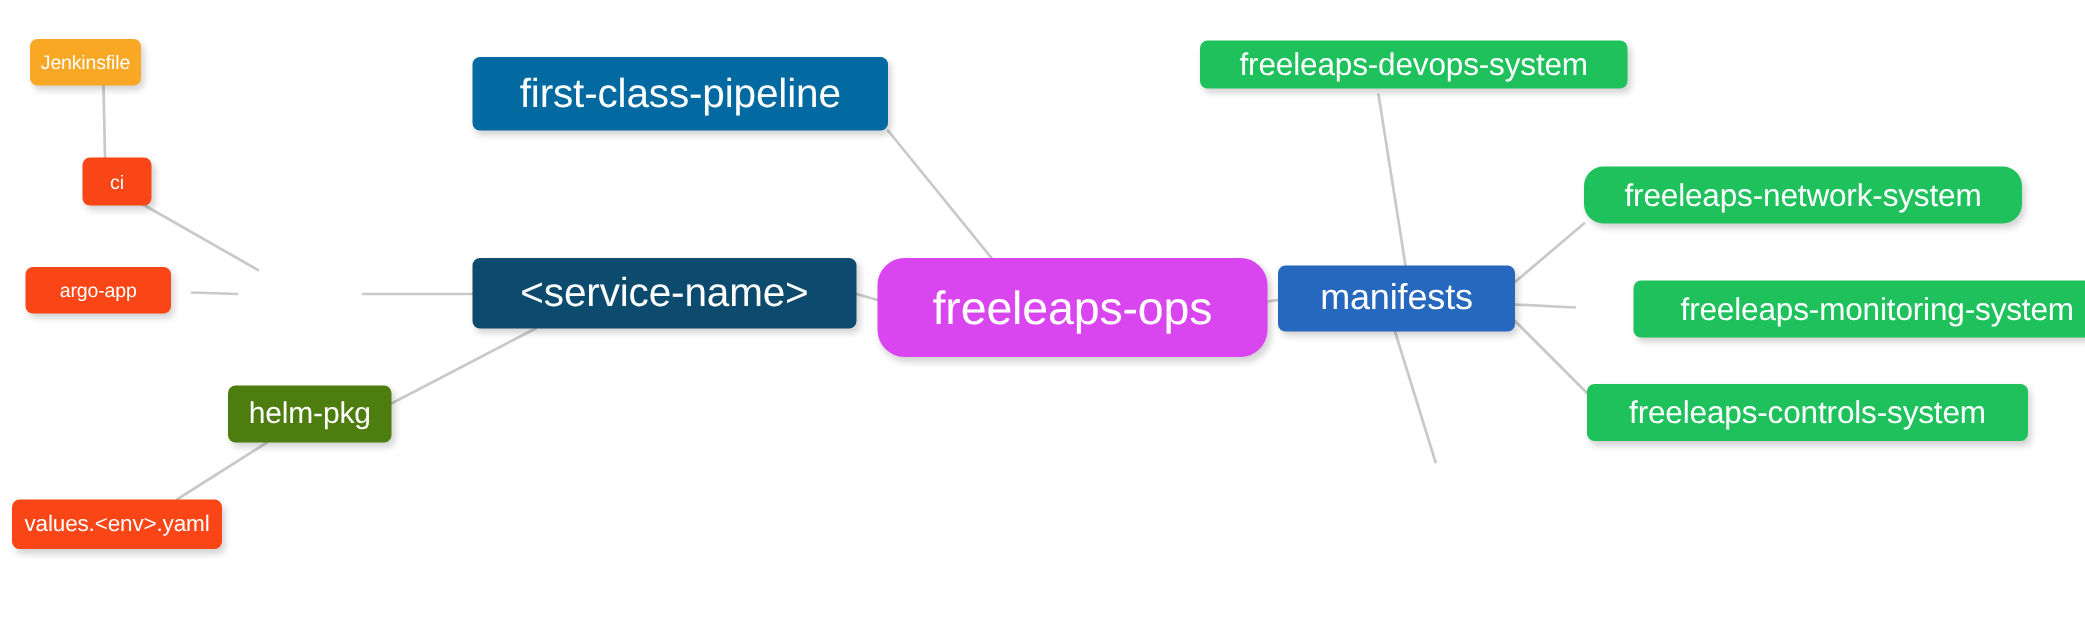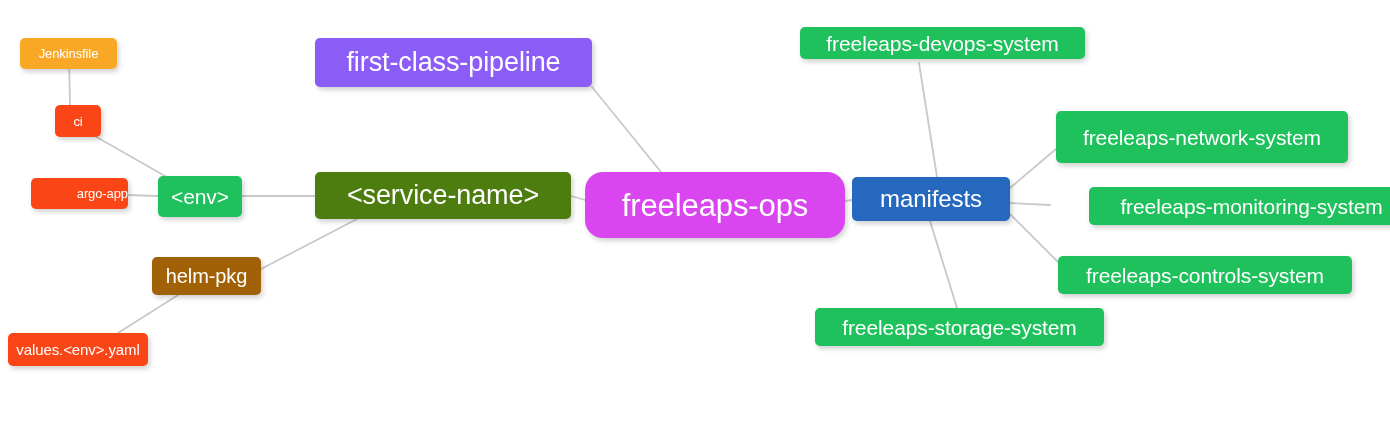--- a/index.html
+++ b/index.html
@@ -54,29 +54,29 @@
   .n-blue-md   { font-size:24px; }
   .n-green-lg  { font-size:21px; }
   .n-orange-sm { font-size:13px; }
   .n-red-sm    { font-size:13px; }
   .n-red-xs    { font-size:13px; }
 
   .p-pipeline  { left:315px;  top:38px;  width:277px; height:49px; }
   .p-service   { left:315px;  top:172px; width:256px; height:47px; }
   .p-manifests { left:852px;  top:177px; width:158px; height:44px; }
 
-  .p-jenkins   { left:20px;   top:38px;  width:97px;  height:31px;justify-content:center; }
+  .p-jenkins   { left:20px;   top:26px;  width:74px;  height:31px;justify-content:center; }
   .p-ci        { left:55px;   top:105px; width:46px;  height:32px; }
-  .p-argo      { left:31px;   top:178px; width:97px;  height:31px;justify-content:flex-end; }
+  .p-argo      { left:17px;   top:178px; width:97px;  height:31px; }
   .p-env       { left:158px;  top:176px; width:84px;  height:41px; }
   .p-helm      { left:152px;  top:257px; width:109px; height:38px; }
   .p-values    { left:8px;    top:333px; width:140px; height:33px; }
 
   .p-devops    { left:800px;  top:27px;  width:285px; height:32px; }
-  .p-network   { left:1056px; top:111px; width:292px; height:52px; }
+  .p-network   { left:1056px; top:111px; width:292px; height:38px;border-radius:13px; }
   .p-monitor   { left:1050px; top:187px; width:325px; height:38px; }
   .p-controls  { left:1058px; top:256px; width:294px; height:38px; }
   .p-storage   { left:815px;  top:308px; width:289px; height:38px; }
 </style>
 </head>
 <body>
 
 <div id="canvas">
 
   <svg id="edge-layer" viewBox="0 0 1390 421" xmlns="http://www.w3.org/2000/svg">
@@ -107,49 +107,46 @@
 
     <path class="edge" d="M 1010 214 L 1058 262"></path>
 
     <path class="edge" d="M 930 221 L 957 308"></path>
   </svg>
 
   <div class="node n-root p-root" style="background:#d946ef; left:585px; top:172px;border-radius:18px;">
     <span class="node-label">freeleaps-ops</span>
   </div>
 
-  <div class="node n-blue-lg p-pipeline" style="background:#8b5cf6;">
+  <div class="node n-blue-lg p-pipeline" style="background:#0369a1;">
     <span class="node-label">first-class-pipeline</span>
   </div>
 
-  <div class="node n-blue-lg p-service" style="background:#4d7c0f;">
+  <div class="node n-blue-lg p-service" style="background:#0c4a6e;">
     <span class="node-label">&lt;service-name&gt;</span>
   </div>
 
   <div class="node n-blue-md p-manifests" style="background:#2568be;">
     <span class="node-label">manifests</span>
   </div>
 
   <div class="node n-orange-sm p-jenkins" style="background:#f9a826;">
     <span class="node-label">Jenkinsfile</span>
   </div>
 
   <div class="node n-red-xs p-ci" style="background:#fa4616;">
     <span class="node-label">ci</span>
   </div>
 
   <div class="node n-red-sm p-argo" style="background:#fa4616;">
     <span class="node-label">argo-app</span>
   </div>
 
-  <div class="node p-env" style="background:#1fc15c; font-size:21px;">
-    <span class="node-label">&lt;env&gt;</span>
-  </div>
 
-  <div class="node p-helm" style="background:#a16207; font-size:20px;">
+  <div class="node p-helm" style="background:#4d7c0f; font-size:20px;">
     <span class="node-label">helm-pkg</span>
   </div>
 
   <div class="node n-red-sm p-values" style="background:#fa4616; font-size:15px;">
     <span class="node-label">values.&lt;env&gt;.yaml</span>
   </div>
 
   <div class="node n-green-lg p-devops" style="background:#1fc15c;">
     <span class="node-label">freeleaps-devops-system</span>
   </div>
@@ -159,17 +156,14 @@
   </div>
 
   <div class="node n-green-lg p-monitor" style="background:#1fc15c;margin-left:39px;">
     <span class="node-label">freeleaps-monitoring-system</span>
   </div>
 
   <div class="node n-green-lg p-controls" style="background:#1fc15c;">
     <span class="node-label">freeleaps-controls-system</span>
   </div>
 
-  <div class="node n-green-lg p-storage" style="background:#1fc15c;">
-    <span class="node-label">freeleaps-storage-system</span>
-  </div>
 
 </div>
 
 </body></html>

